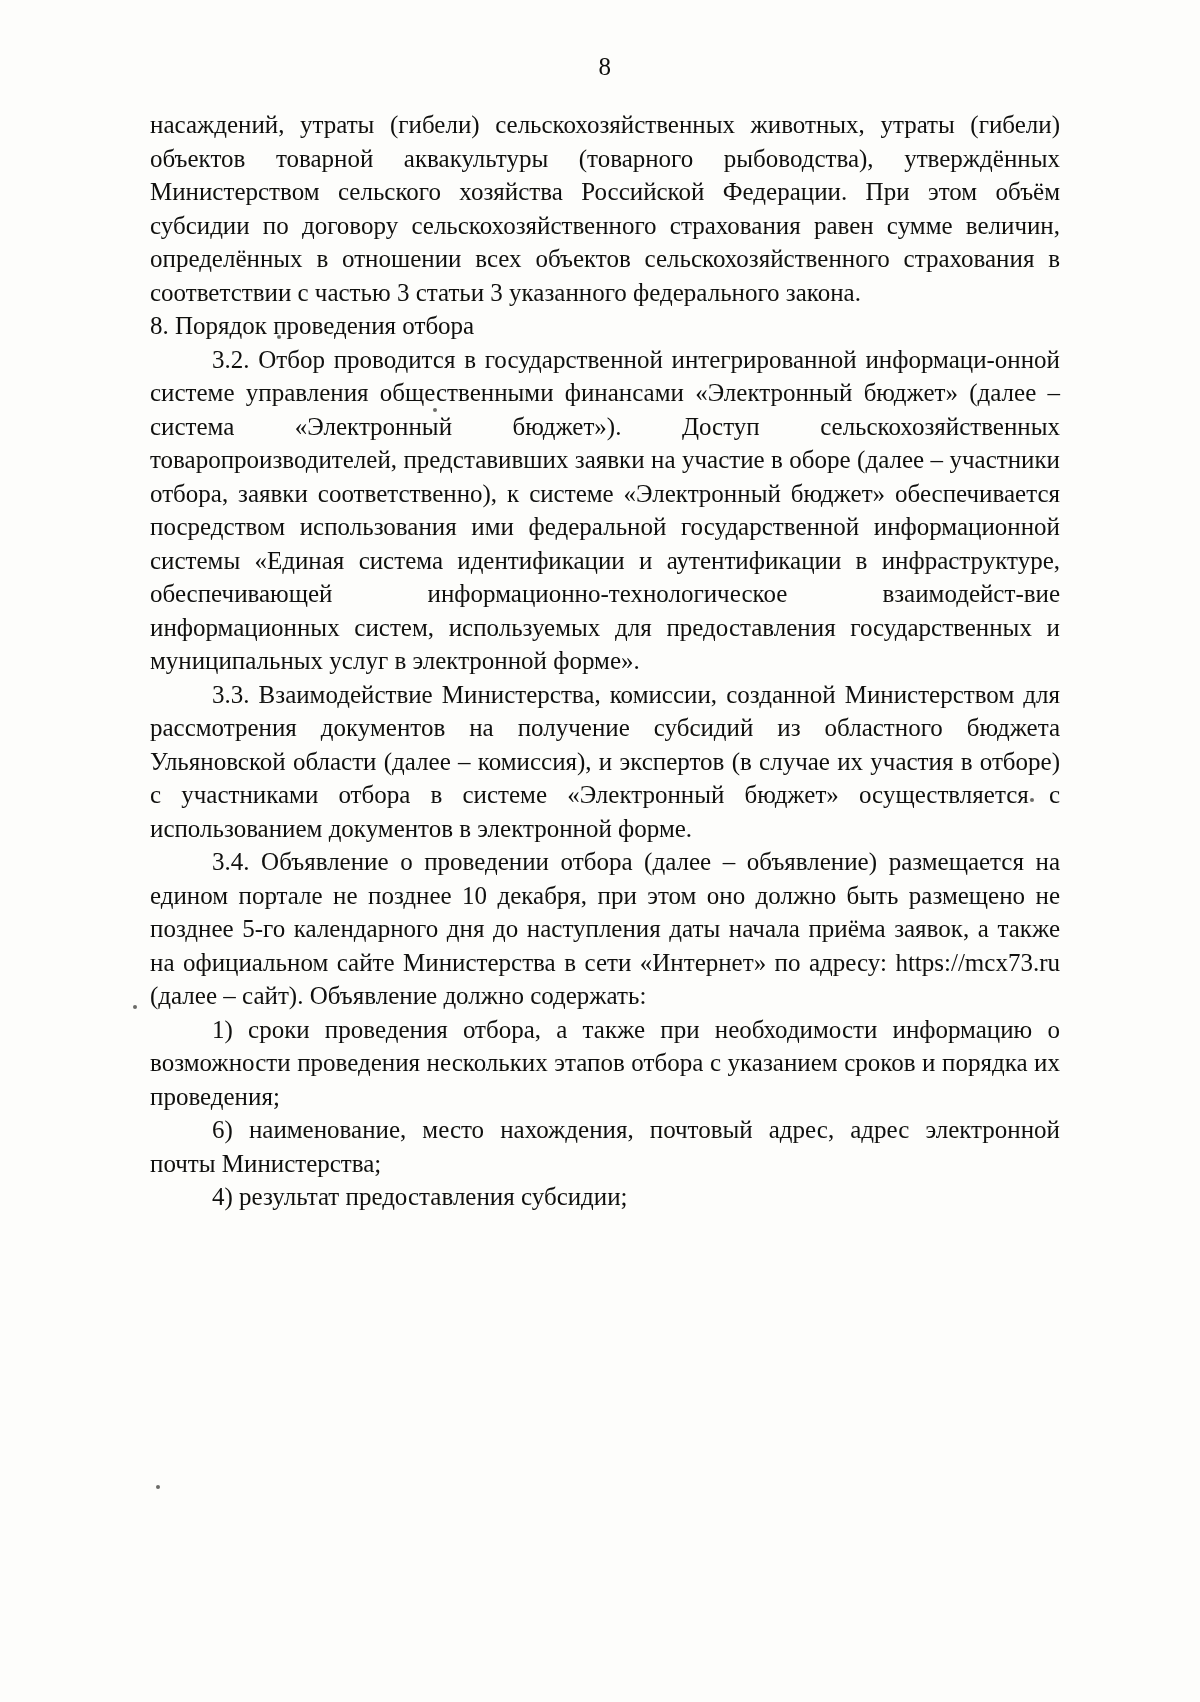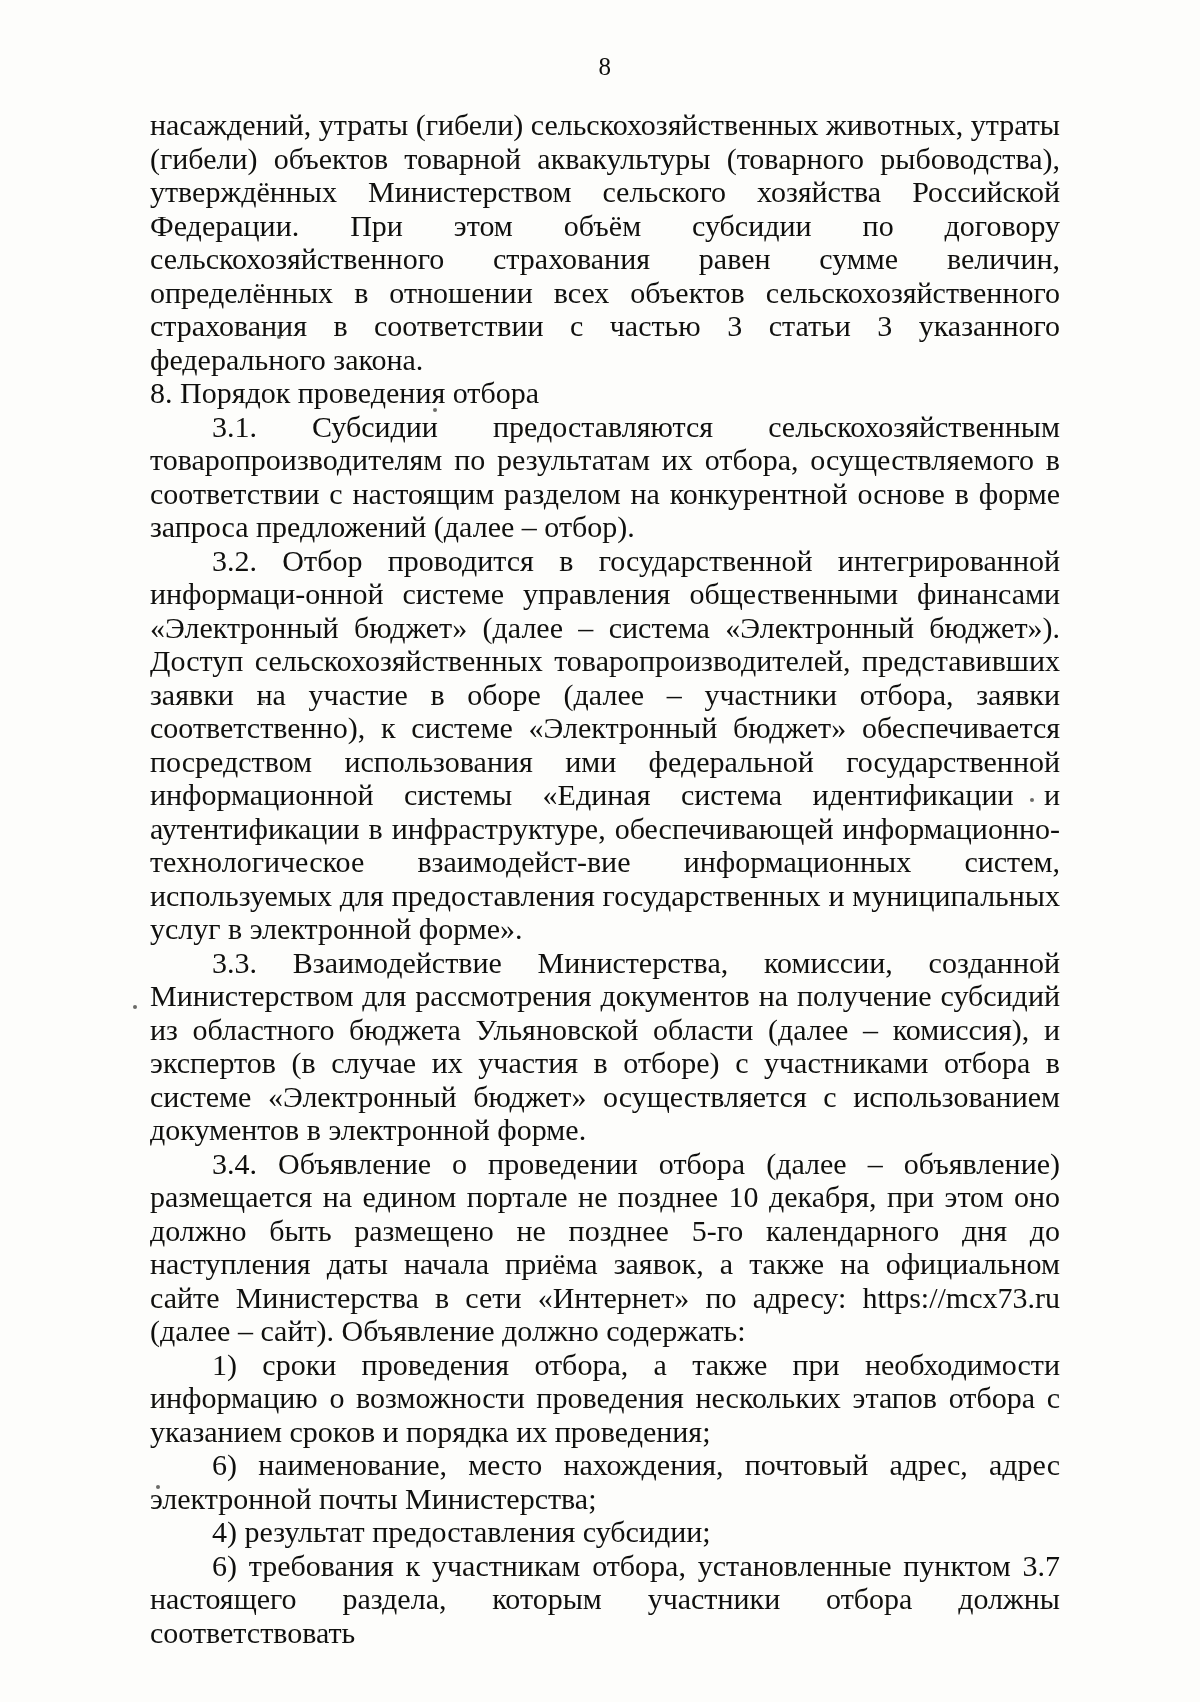--- a/index.html
+++ b/index.html
@@ -21,21 +21,21 @@
   }
   .page-number {
     text-align: center;
     font-size: 25px;
     line-height: 1.2;
     margin-bottom: 26px;
     letter-spacing: 0.5px;
   }
   .body-text p {
     margin: 0;
-    font-size: 30px;
+    font-size: 25px;
     line-height: 33.5px;
     text-align: justify;
     text-justify: inter-word;
     hyphens: manual;
   }
   .p-indent {
     text-indent: 62px;
   }
   .p-noindent {
     text-indent: 0;
@@ -73,29 +73,27 @@
 <div class="page">
 
   <div class="page-number">8</div>
 
   <div class="body-text">
 
     <p class="p-noindent">насаждений, утраты (гибели) сельскохозяйственных животных, утраты (гибели) объектов товарной аквакультуры (товарного рыбоводства), утверждённых Министерством сельского хозяйства Российской Федерации. При этом объём субсидии по договору сельскохозяйственного страхования равен сумме величин, определённых в отношении всех объектов сельскохозяйственного страхования в соответствии с частью 3 статьи 3 указанного федерального закона.</p>
 
     <p class="section-heading">8. Порядок проведения отбора</p>
 
-    <p class="p-indent">3.1. Субсидии предоставляются сельскохозяйственным товаропроизводителям по результатам их отбора, осуществляемого в соответствии с настоящим разделом на конкурентной основе в форме запроса предложений (далее – отбор).</p>
     <p class="p-indent">3.2. Отбор проводится в государственной интегрированной информаци-онной системе управления общественными финансами «Электронный бюджет» (далее – система «Электронный бюджет»). Доступ сельскохозяйственных товаропроизводителей, представивших заявки на участие в оборе (далее – участники отбора, заявки соответственно), к системе «Электронный бюджет» обеспечивается посредством использования ими федеральной государственной информационной системы «Единая система идентификации и аутентификации в инфраструктуре, обеспечивающей информационно-технологическое взаимодейст-вие информационных систем, используемых для предоставления государственных и муниципальных услуг в электронной форме».</p>
     <p class="p-indent">3.3. Взаимодействие Министерства, комиссии, созданной Министерством для рассмотрения документов на получение субсидий из областного бюджета Ульяновской области (далее – комиссия), и экспертов (в случае их участия в отборе) с участниками отбора в системе «Электронный бюджет» осуществляется с использованием документов в электронной форме.</p>
     <p class="p-indent">3.4. Объявление о проведении отбора (далее – объявление) размещается на едином портале не позднее 10 декабря, при этом оно должно быть размещено не позднее 5-го календарного дня до наступления даты начала приёма заявок, а также на официальном сайте Министерства в сети «Интернет» по адресу: https://mcx73.ru (далее – сайт). Объявление должно содержать:</p>
 
     <p class="p-indent">1) сроки проведения отбора, а также при необходимости информацию о возможности проведения нескольких этапов отбора с указанием сроков и порядка их проведения;</p>
     <p class="p-indent">6) наименование, место нахождения, почтовый адрес, адрес электронной почты Министерства;</p>
     <p class="p-indent">4) результат предоставления субсидии;</p>
-    <p class="p-indent">6) требования к участникам отбора, установленные пунктом 3.7 настоящего раздела, которым участники отбора должны соответствовать</p>
 
   </div>
 
   <span class="stray-dot d1"></span>
   <span class="stray-dot d2"></span>
   <span class="stray-dot d3"></span>
   <span class="stray-dot d4"></span>
   <span class="stray-dot d5"></span>
   <span class="noise n1"></span>
 

